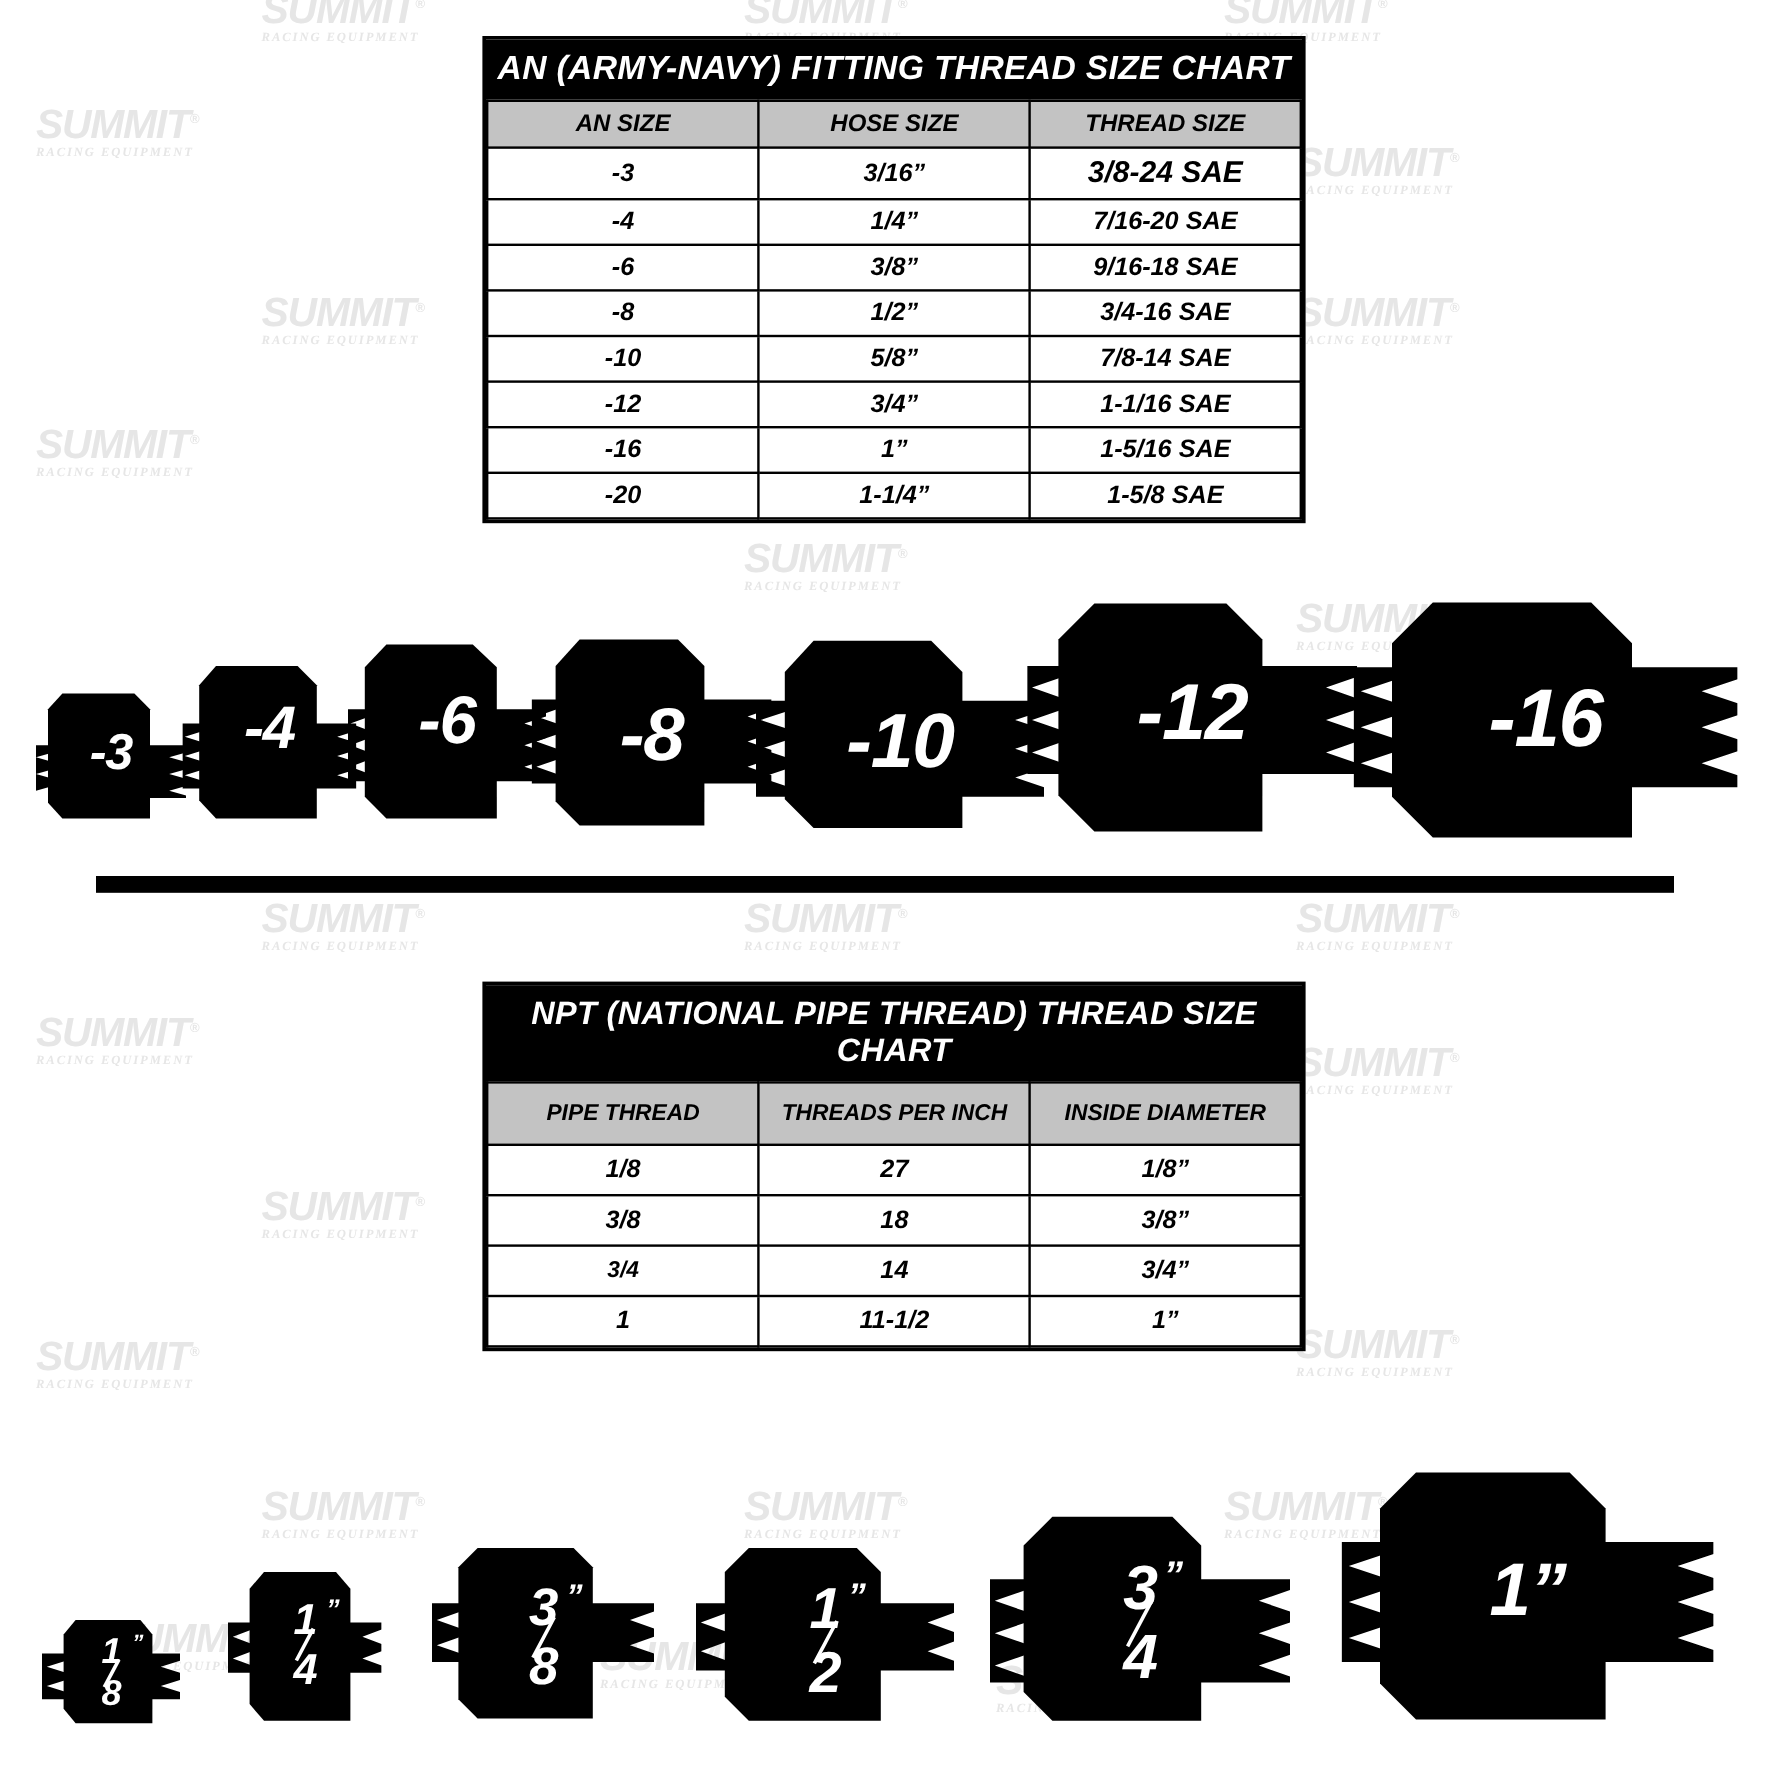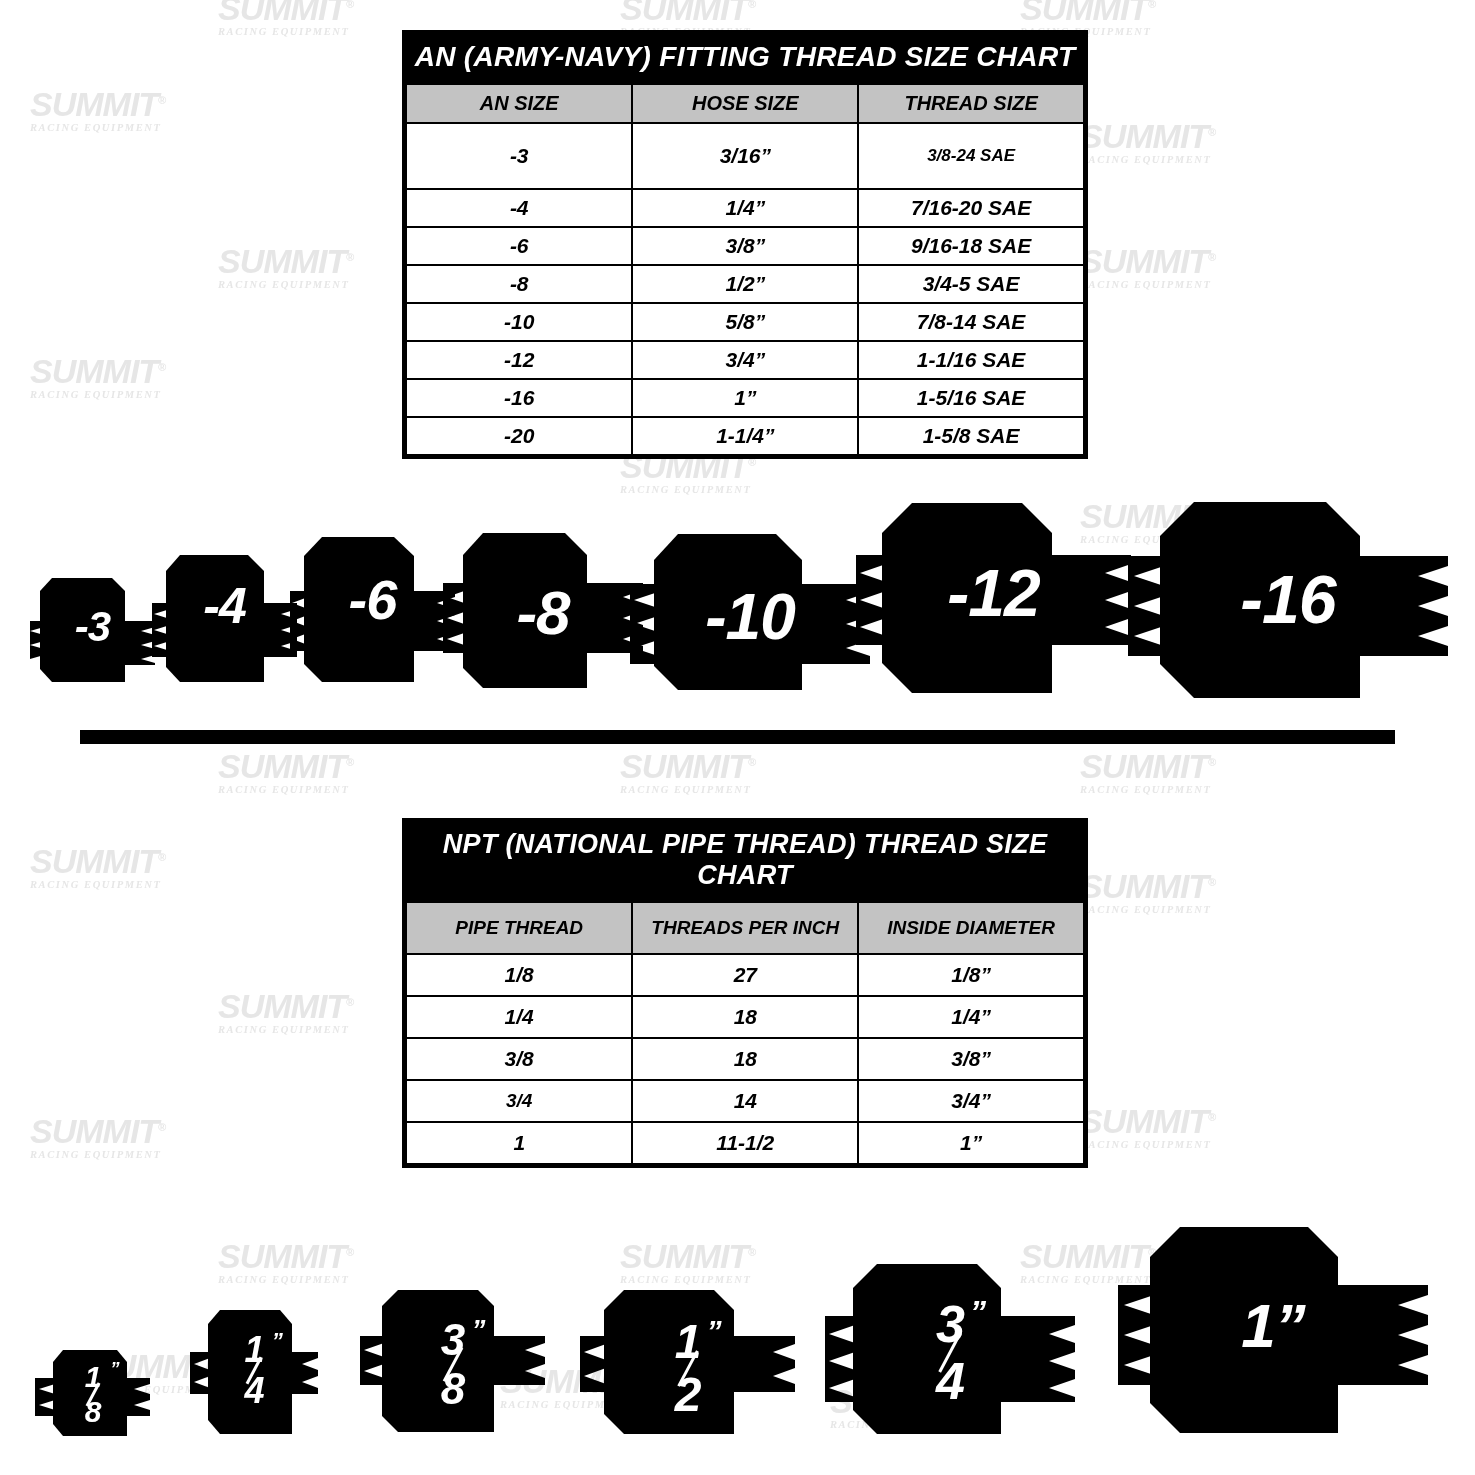--- a/index.html
+++ b/index.html
@@ -250,36 +250,36 @@
         <tr>
           <th style="width:33.4%; font-size:20px; padding:7px 0;">AN SIZE</th>
           <th style="width:33.3%; font-size:20px; padding:7px 0;">HOSE SIZE</th>
           <th style="width:33.3%; font-size:20px; padding:7px 0;">THREAD SIZE</th>
         </tr>
       </thead>
       <tbody>
         <tr>
           <td style="font-size:21px; padding:6px 0;">-3</td>
           <td style="font-size:21px; padding:6px 0;">3/16”</td>
-          <td style="font-size:17px; padding:22px 0;">3/8-24 SAE</td>
+          <td style="font-size:25px; padding:6px 0;">3/8-24 SAE</td>
         </tr>
         <tr>
           <td style="font-size:21px; padding:6px 0;">-4</td>
           <td style="font-size:21px; padding:6px 0;">1/4”</td>
           <td style="font-size:21px; padding:6px 0;">7/16-20 SAE</td>
         </tr>
         <tr>
           <td style="font-size:21px; padding:6px 0;">-6</td>
           <td style="font-size:21px; padding:6px 0;">3/8”</td>
           <td style="font-size:21px; padding:6px 0;">9/16-18 SAE</td>
         </tr>
         <tr>
           <td style="font-size:21px; padding:6px 0;">-8</td>
           <td style="font-size:21px; padding:6px 0;">1/2”</td>
-          <td style="font-size:21px; padding:6px 0;">3/4-5 SAE</td>
+          <td style="font-size:21px; padding:6px 0;">3/4-16 SAE</td>
         </tr>
         <tr>
           <td style="font-size:21px; padding:6px 0;">-10</td>
           <td style="font-size:21px; padding:6px 0;">5/8”</td>
           <td style="font-size:21px; padding:6px 0;">7/8-14 SAE</td>
         </tr>
         <tr>
           <td style="font-size:21px; padding:6px 0;">-12</td>
           <td style="font-size:21px; padding:6px 0;">3/4”</td>
           <td style="font-size:21px; padding:6px 0;font-style:italic;">1-1/16 SAE</td>
@@ -371,25 +371,20 @@
           <th style="width:33.4%; font-size:19px; padding:14px 0;">PIPE THREAD</th>
           <th style="width:33.3%; font-size:19px; padding:14px 0;">THREADS PER INCH</th>
           <th style="width:33.3%; font-size:19px; padding:14px 0;">INSIDE DIAMETER</th>
         </tr>
       </thead>
       <tbody>
         <tr>
           <td style="font-size:21px; padding:8px 0;">1/8</td>
           <td style="font-size:21px; padding:8px 0;">27</td>
           <td style="font-size:21px; padding:8px 0;">1/8”</td>
-        </tr>
-        <tr>
-          <td style="font-size:21px; padding:8px 0;">1/4</td>
-          <td style="font-size:21px; padding:8px 0;">18</td>
-          <td style="font-size:21px; padding:8px 0;">1/4”</td>
         </tr>
         <tr>
           <td style="font-size:21px; padding:8px 0;">3/8</td>
           <td style="font-size:21px; padding:8px 0;">18</td>
           <td style="font-size:21px; padding:8px 0;">3/8”</td>
         </tr>
         <tr>
           <td style="font-size:19px; padding:8px 0;">3/4</td>
           <td style="font-size:21px; padding:8px 0;">14</td>
           <td style="font-size:21px; padding:8px 0;">3/4”</td>

